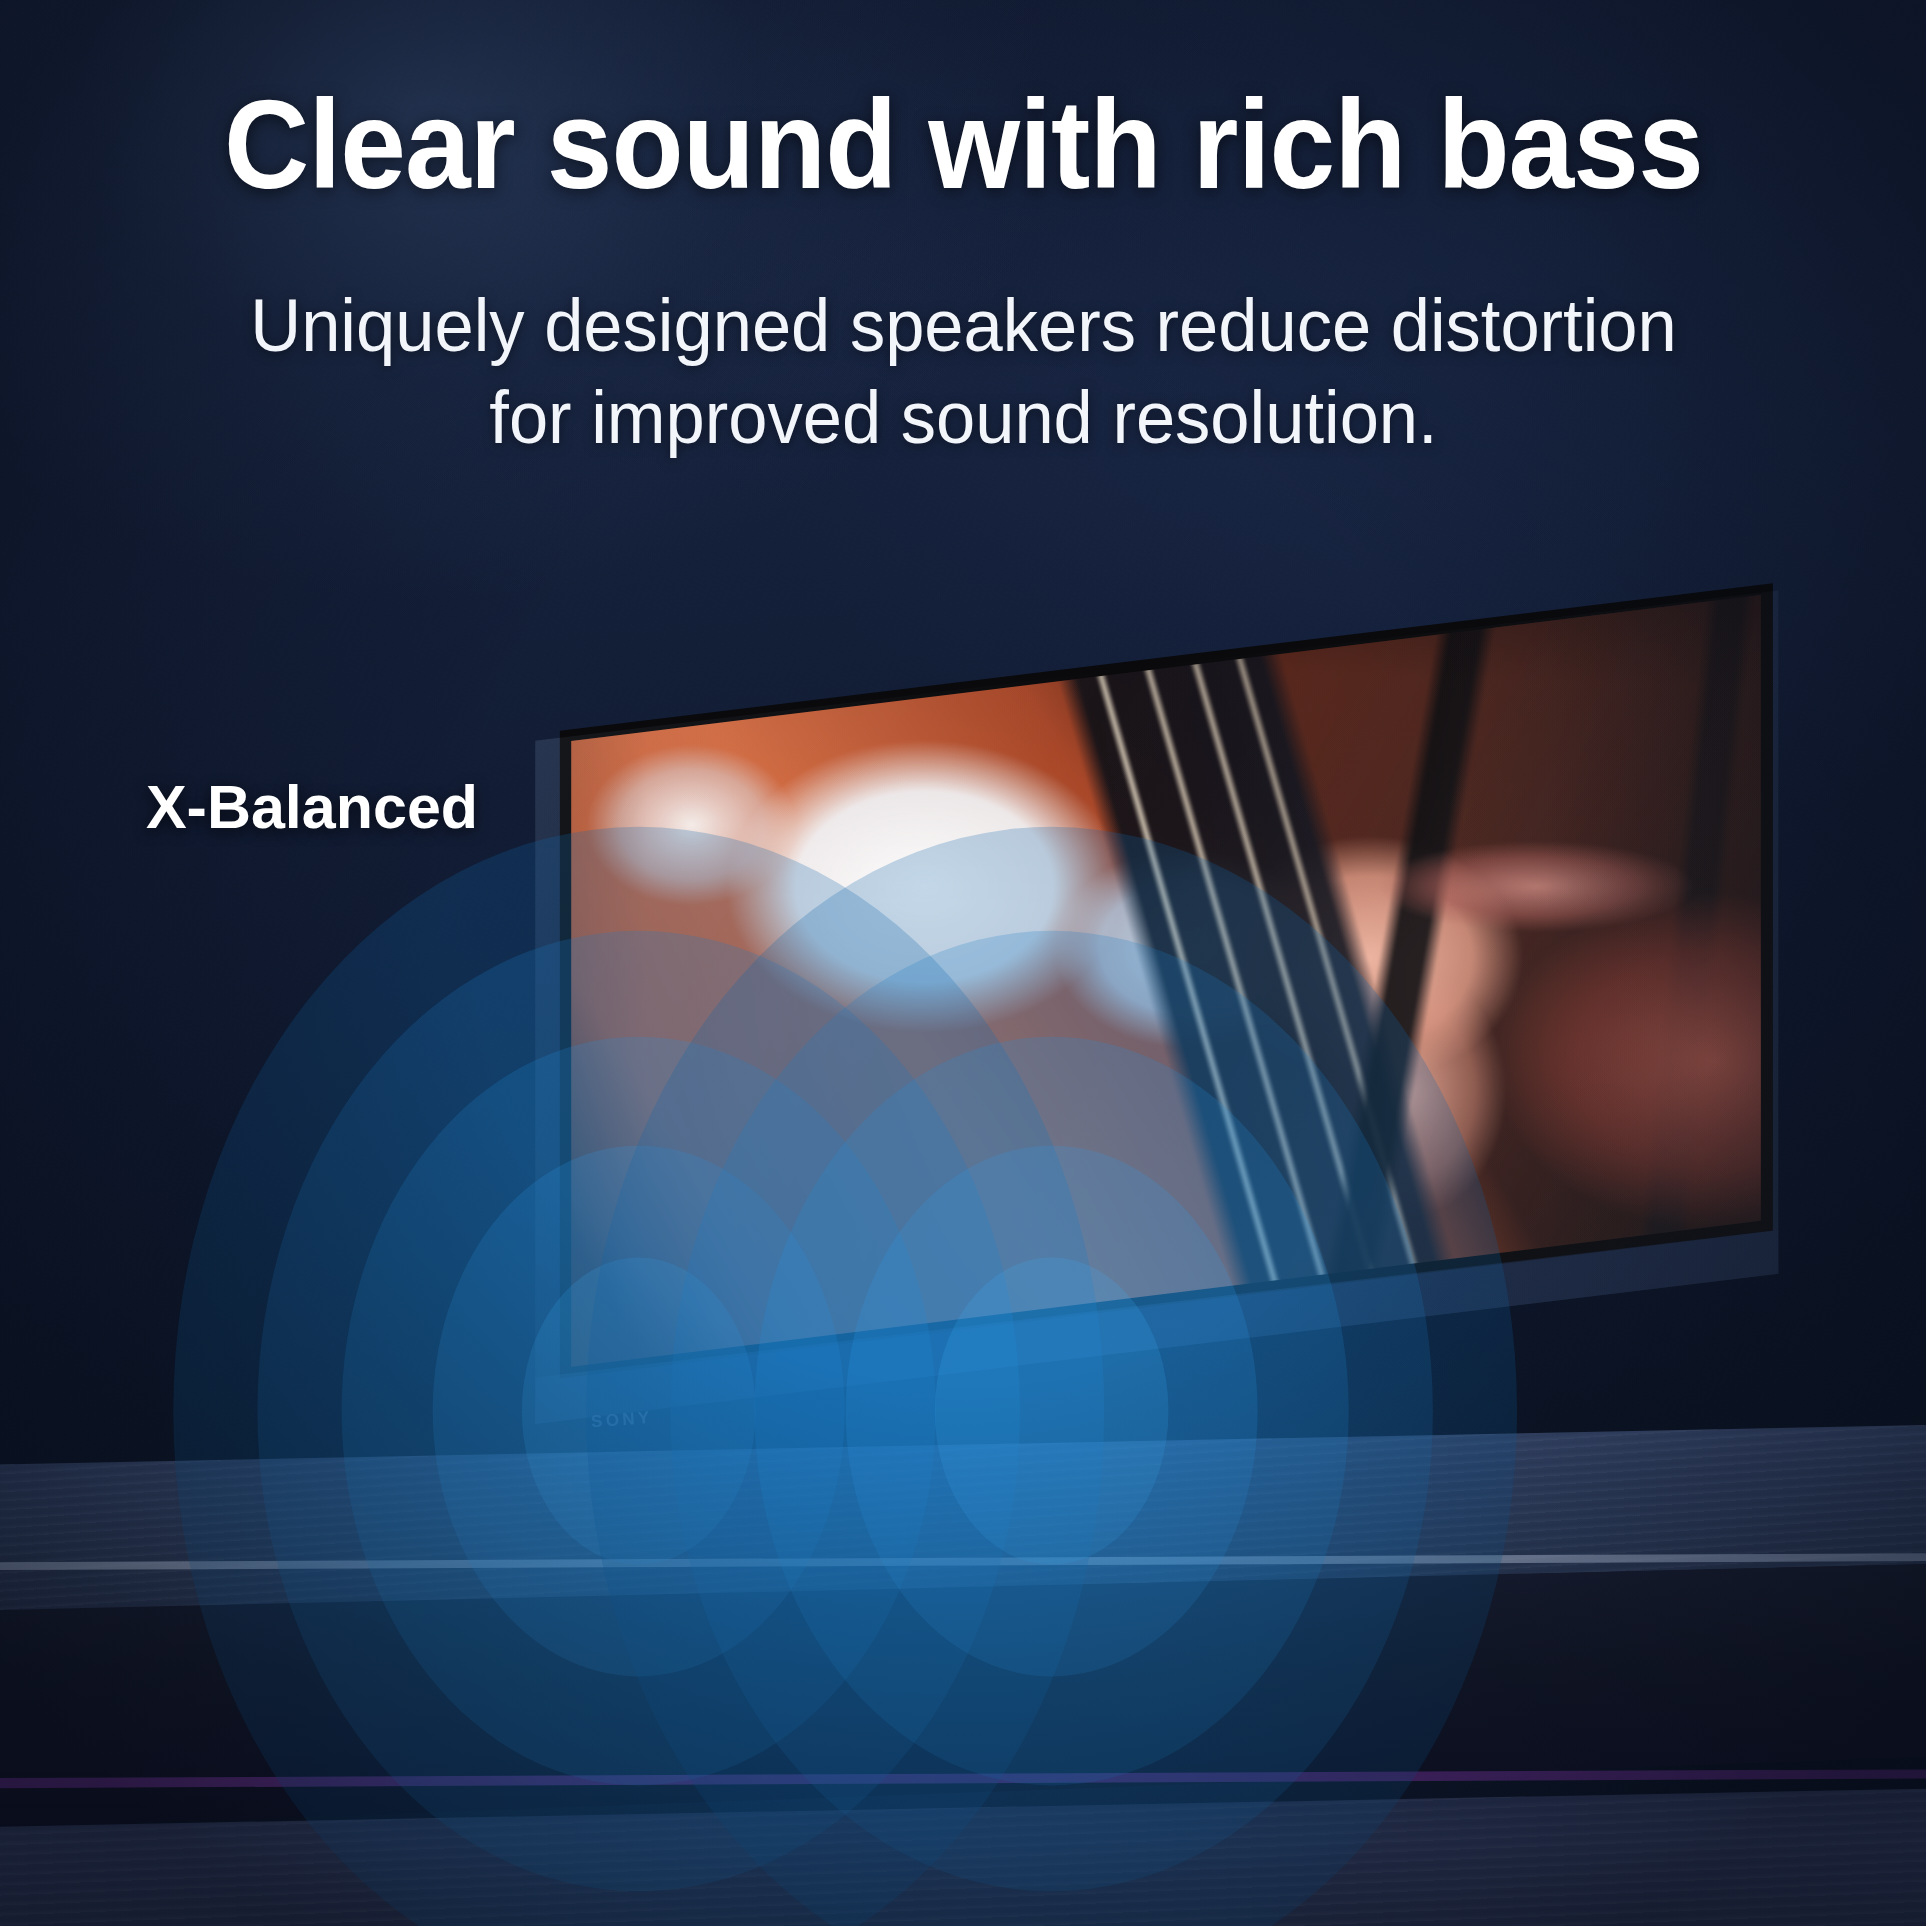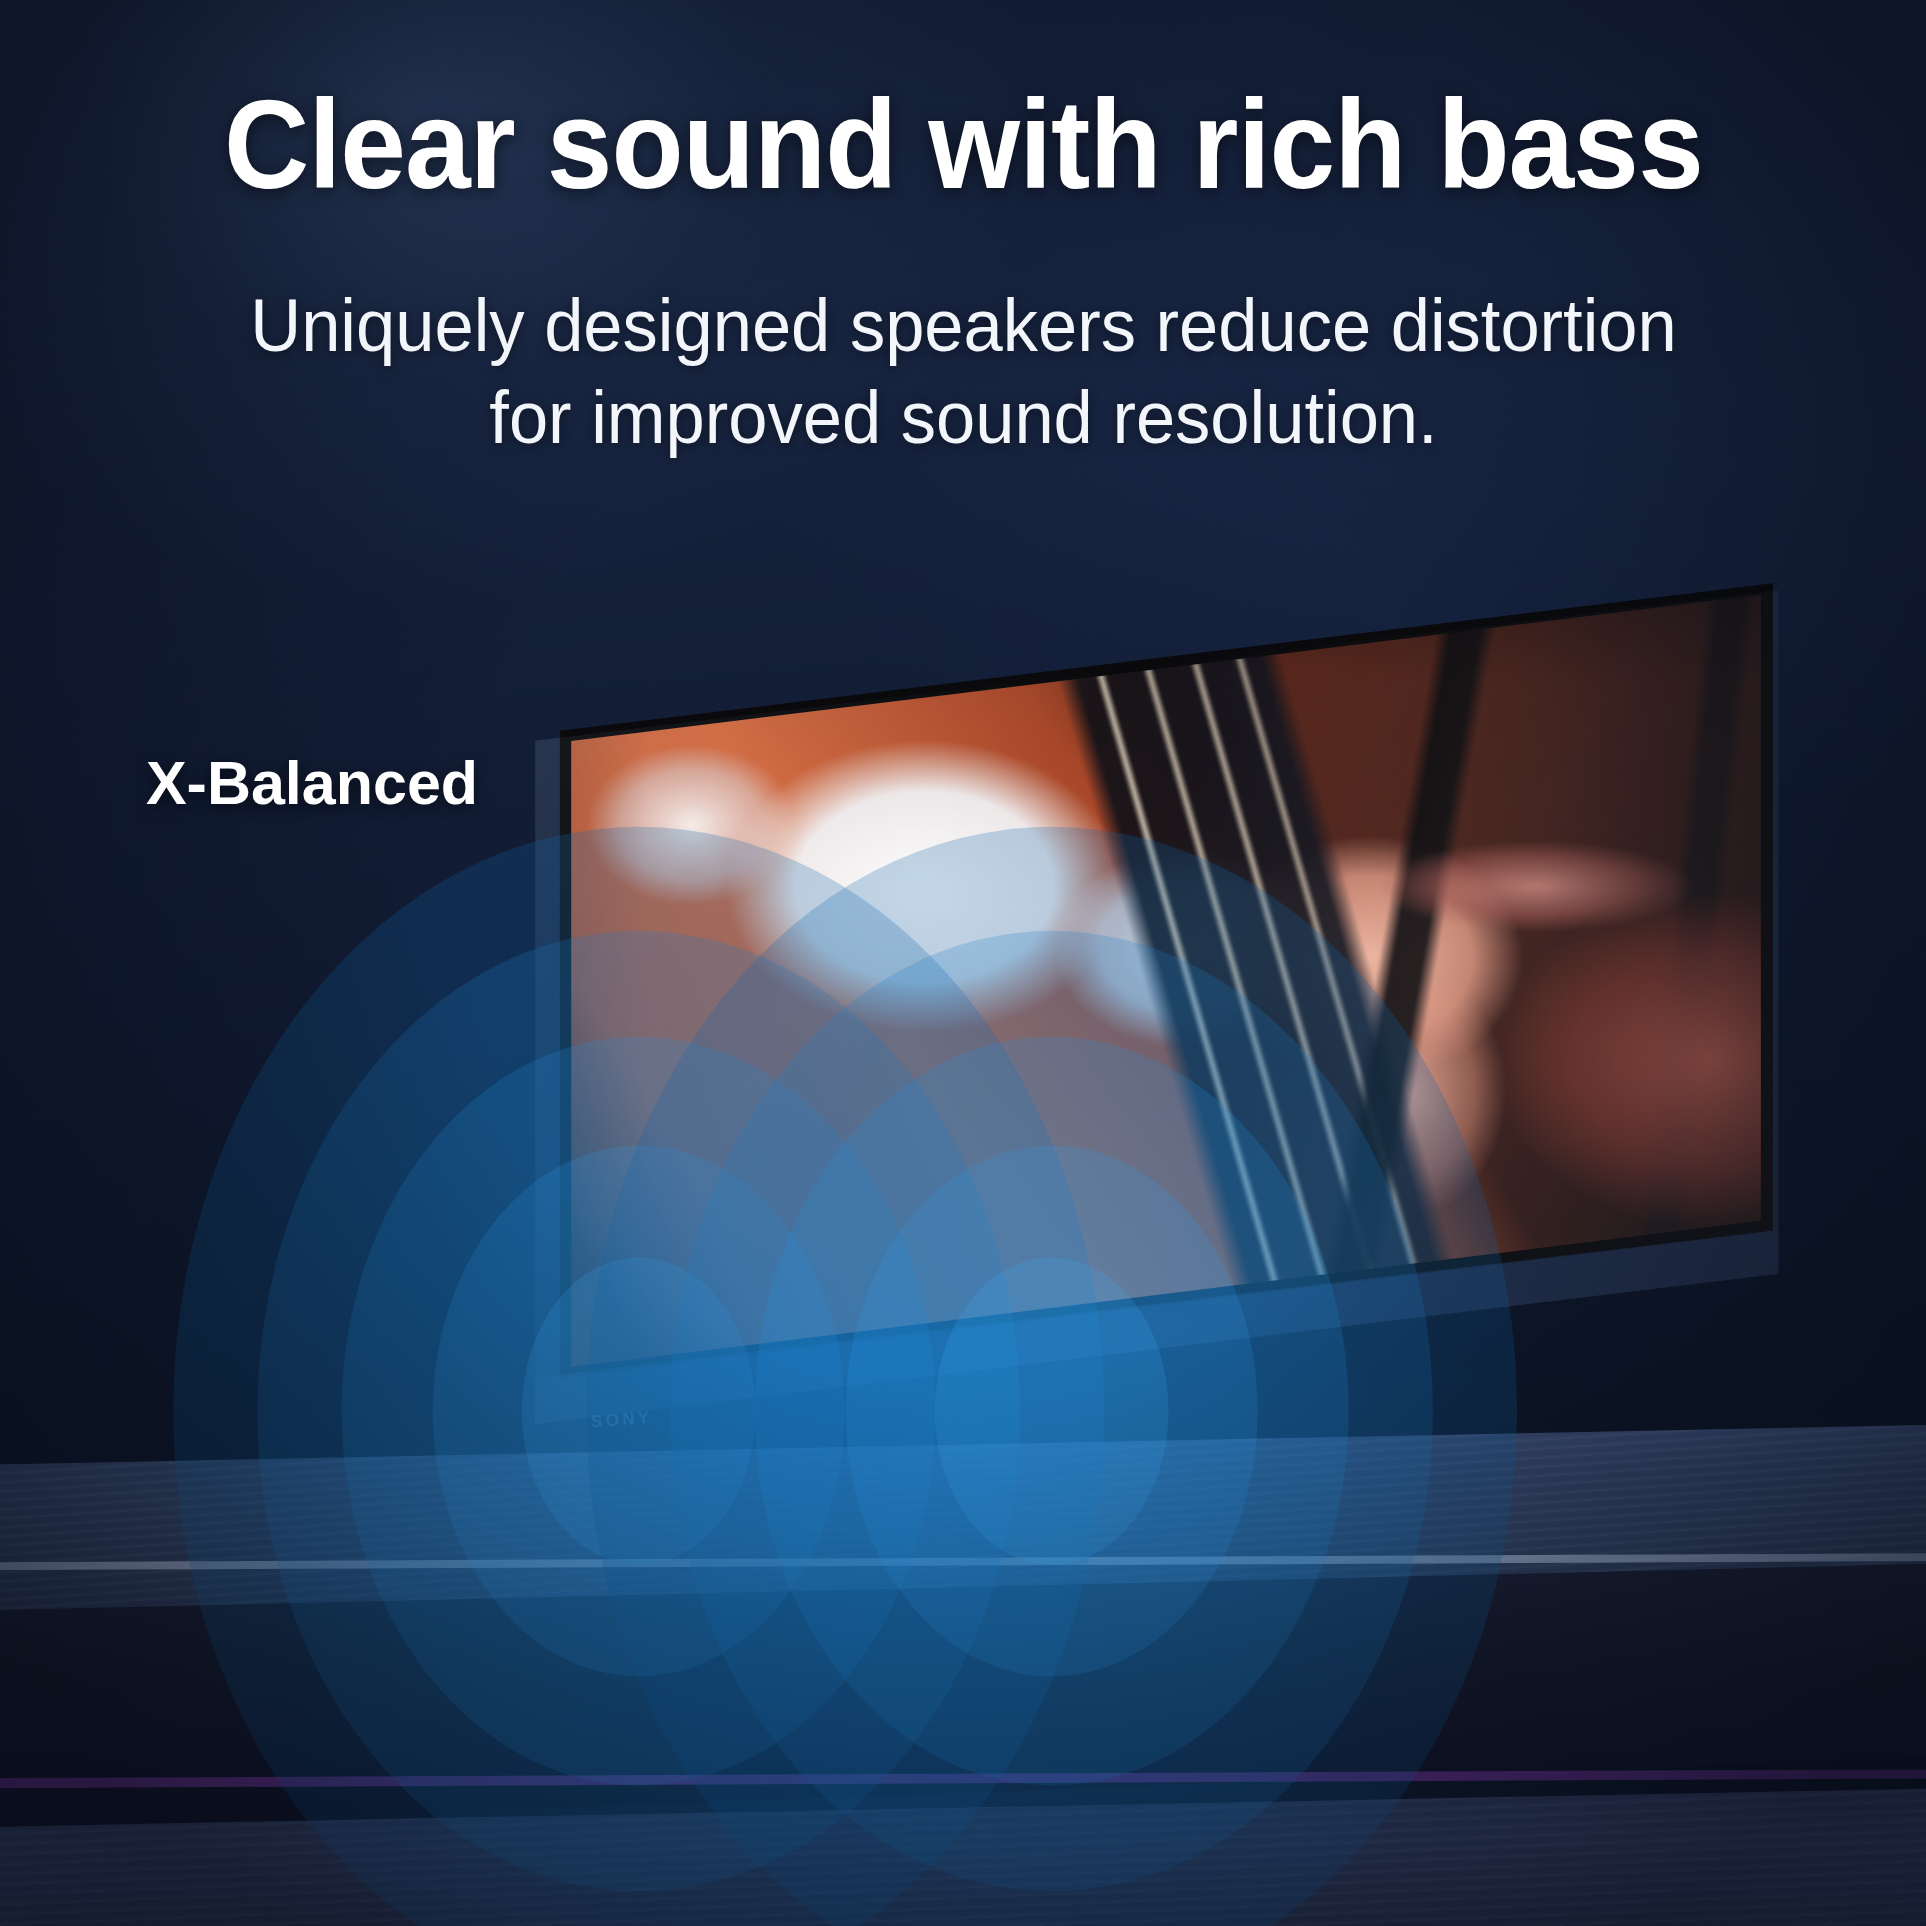--- a/index.html
+++ b/index.html
@@ -73,21 +73,21 @@
     line-height: 1.23;
     color: #f2f5fa;
     transform: scaleX(0.94);
     text-shadow: 0 2px 12px rgba(0,0,0,0.5);
   }
   .subhead .ln { display: block; }
 
   .feature-label {
     position: absolute;
     left: 99px;
-    top: 749px;
+    top: 773px;
     width: 426px;
     text-align: center;
     font-size: 61px;
     font-weight: 700;
     line-height: 1.12;
     color: #ffffff;
     text-shadow: 0 3px 14px rgba(0,0,0,0.6);
   }
   .feature-label .ln { display: block; }
 

